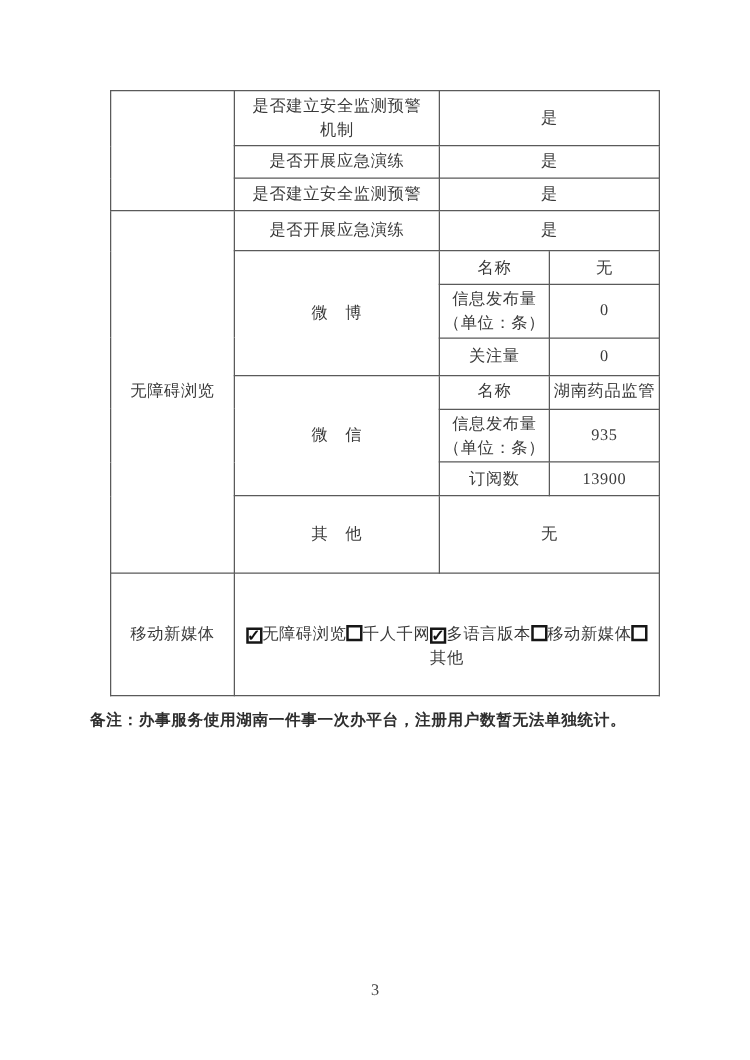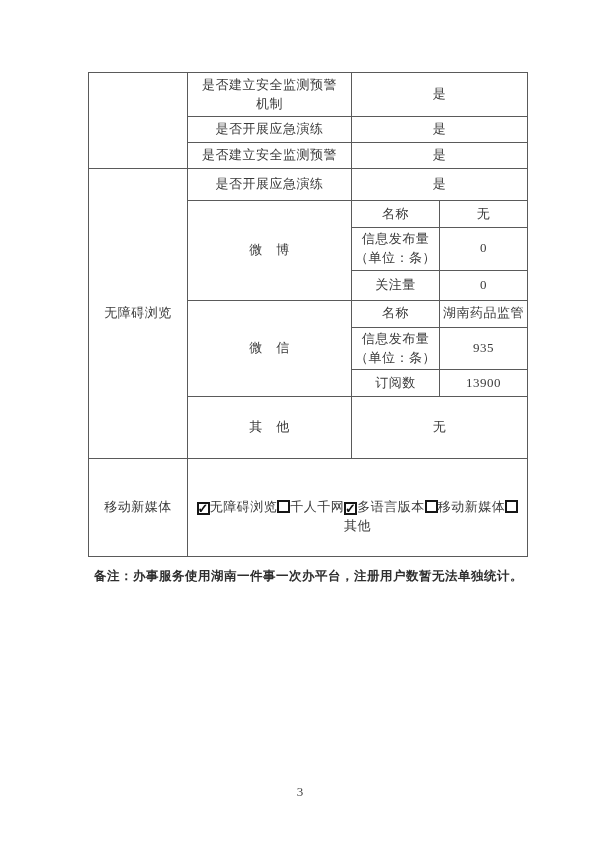--- a/index.html
+++ b/index.html
@@ -52,21 +52,21 @@
     font-size: 13px;
     font-weight: bold;
     line-height: 1;
     vertical-align: -2px;
     overflow: visible;
     color: #111111;
   }
   .cb-label { display: inline; }
   .note {
     position: absolute;
-    left: 94px; top: 568px;
+    left: 72px; top: 568px;
     width: 460px;
     font-size: 12.5px;
     font-weight: bold;
     letter-spacing: 0.5px;
     color: #2e2e2e;
   }
   .page-number {
     position: absolute;
     left: 0; top: 784px;
     width: 600px;

